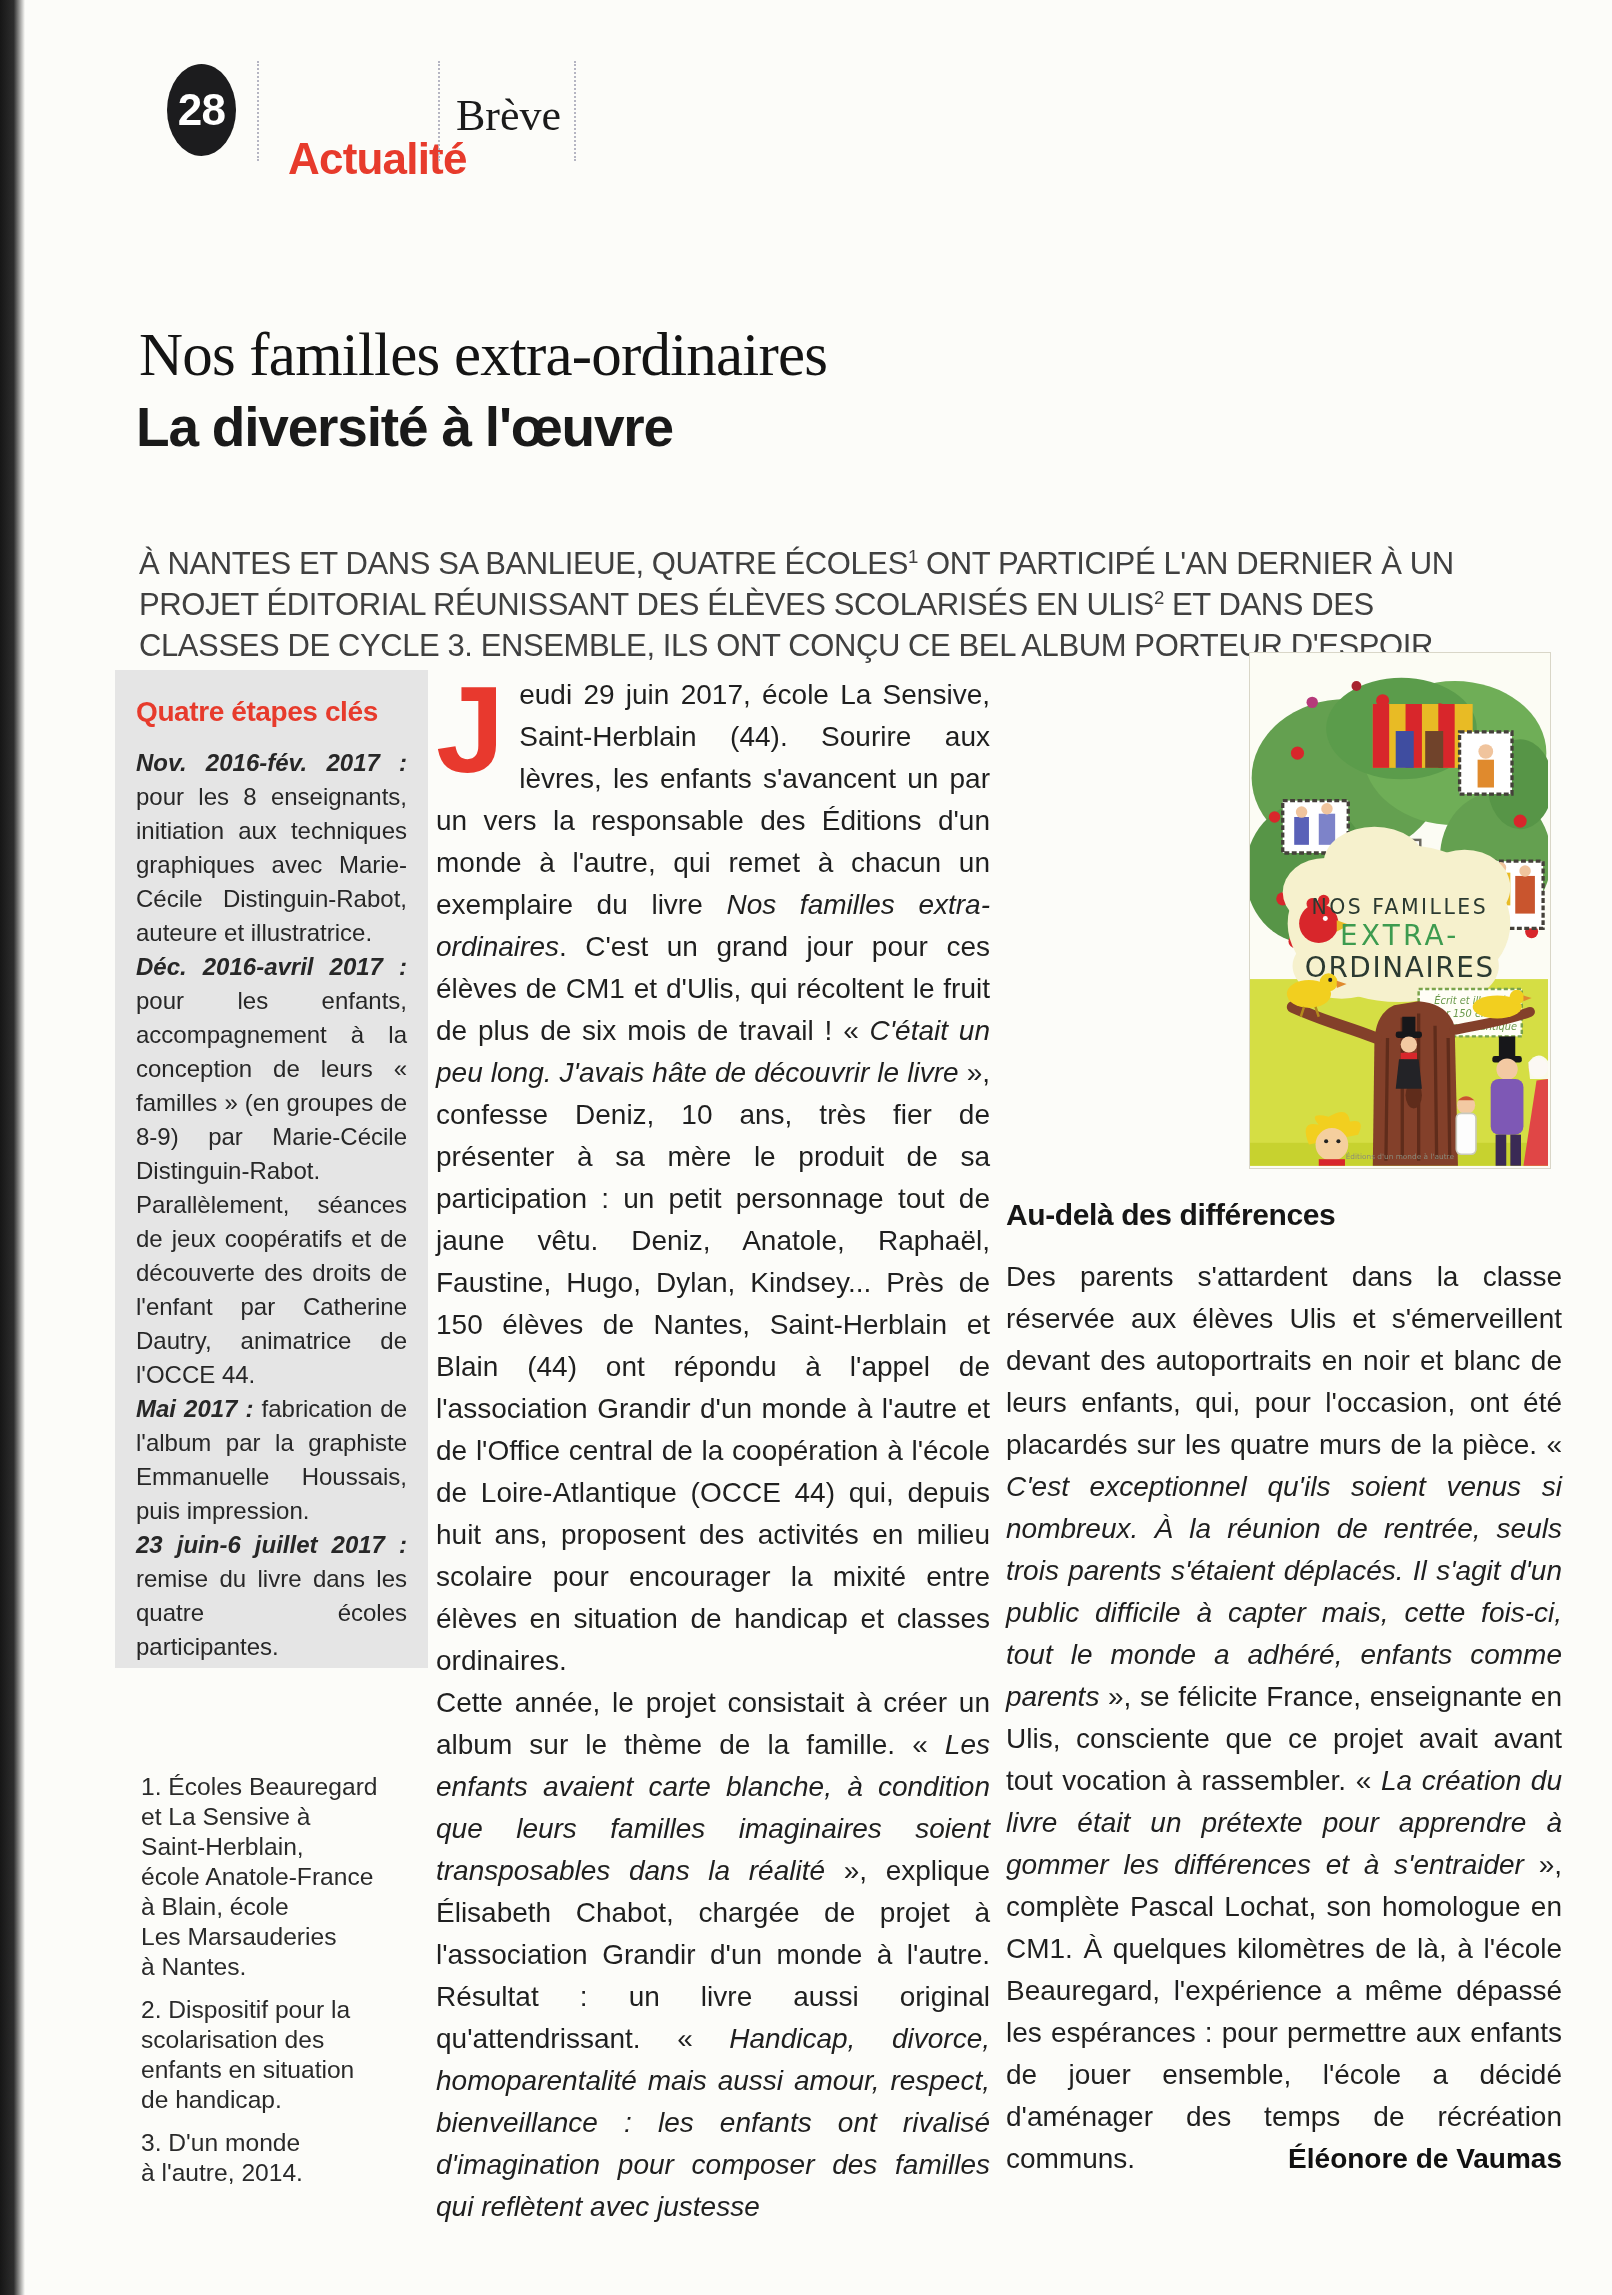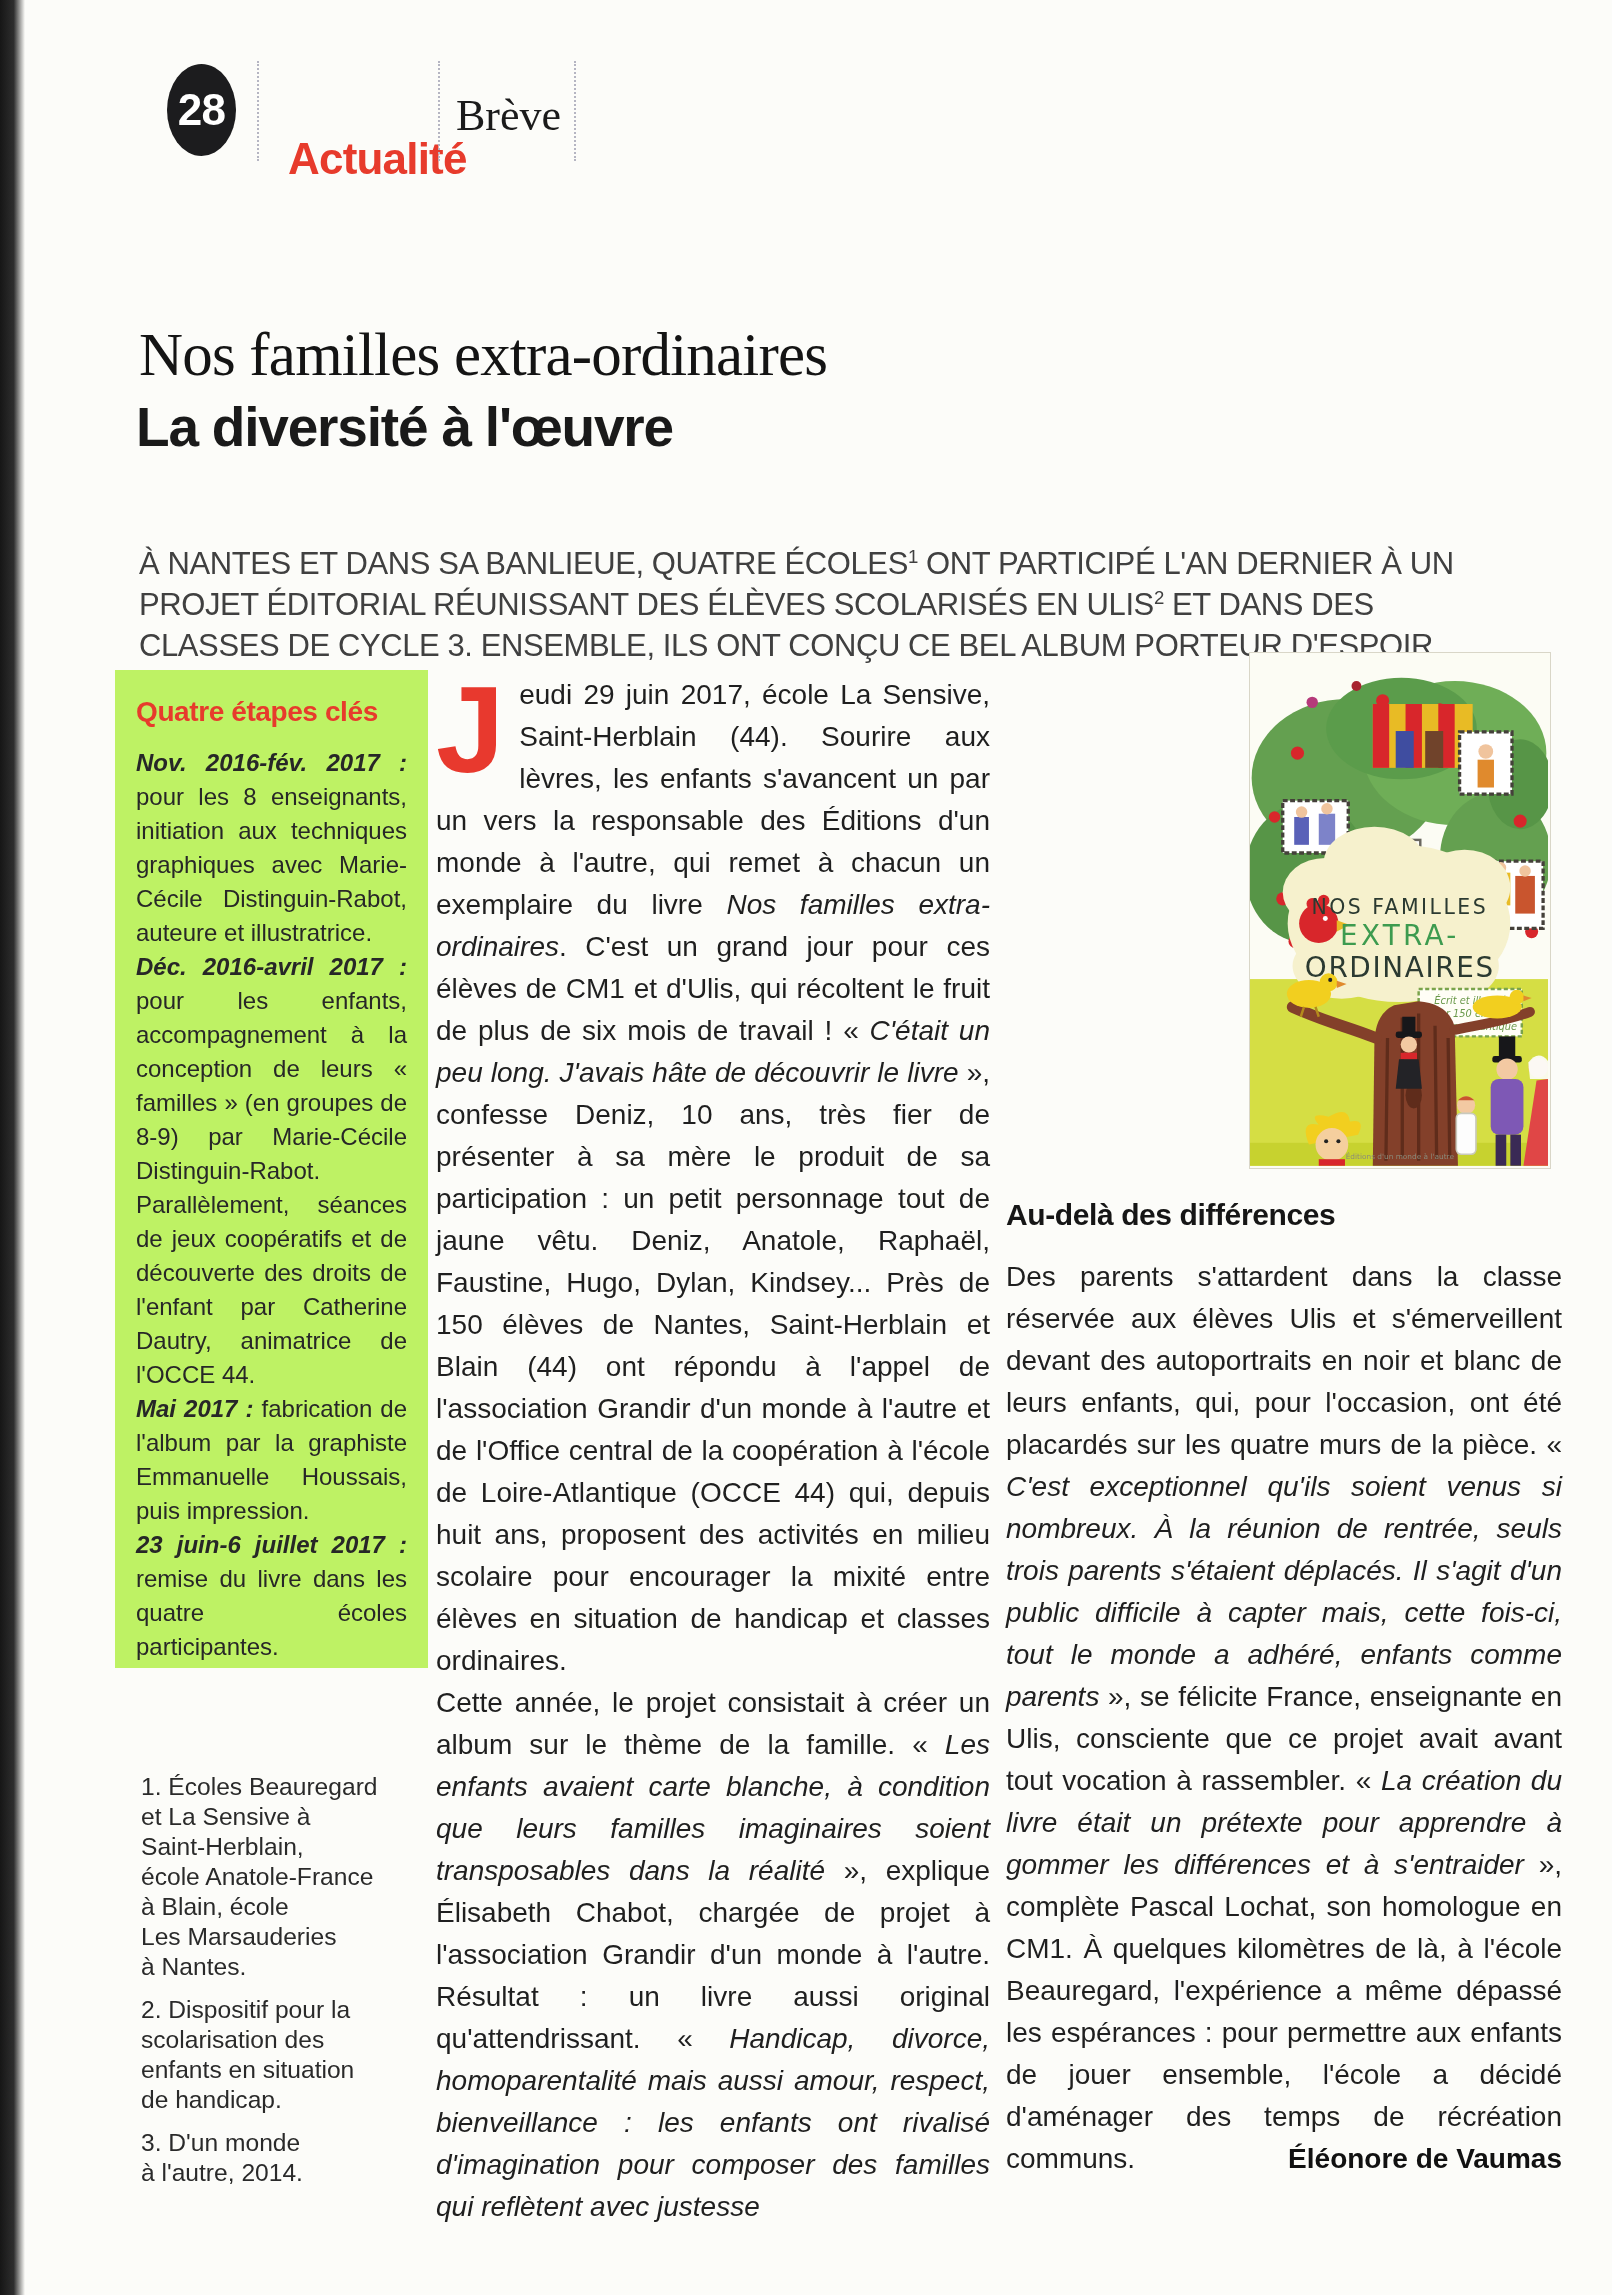--- a/index.html
+++ b/index.html
@@ -22,21 +22,21 @@
     font-family:"Liberation Serif",serif;color:#1b1b1b;}
   
   .kicker{position:absolute;left:139px;top:320px;font-family:"Liberation Serif",serif;
     font-size:61px;font-weight:400;color:#141414;letter-spacing:-0.8px;white-space:nowrap;}
   .headline{position:absolute;left:136px;top:395px;font-size:55px;font-weight:700;
     color:#1a1a1a;letter-spacing:-1.2px;white-space:nowrap;}
   .standfirst{position:absolute;left:139px;top:503px;width:1344px;
     font-size:31px;line-height:41px;color:#404040;letter-spacing:-0.4px;margin-top:40px;}
   
   .sidebar{position:absolute;left:115px;top:670px;width:313px;height:998px;
-    background:#bef264;box-sizing:border-box;padding:26px 21px;overflow:hidden;}
+    background:#e5e5e5;box-sizing:border-box;padding:26px 21px;overflow:hidden;}
   .sidebar h3{margin:0 0 18px 0;font-size:28px;font-weight:700;color:#e73b2c;letter-spacing:-0.4px;}
   .sidebar p{margin:0;font-size:24px;line-height:34px;text-align:justify;color:#272727;hyphens:auto;}
   
   .col{position:absolute;font-size:28px;line-height:42px;text-align:justify;color:#1f1f1f;hyphens:auto;}
   .col p{margin:0;}
   .col-1{left:436px;top:674px;width:554px;}
   .col-2-top{left:1006px;top:675px;width:220px;}
   .col-2-bottom{left:1006px;top:1256px;width:556px;}
   .subheading{position:absolute;left:1006px;top:1198px;width:557px;
     font-size:30px;font-weight:700;color:#161616;letter-spacing:-0.4px;}

